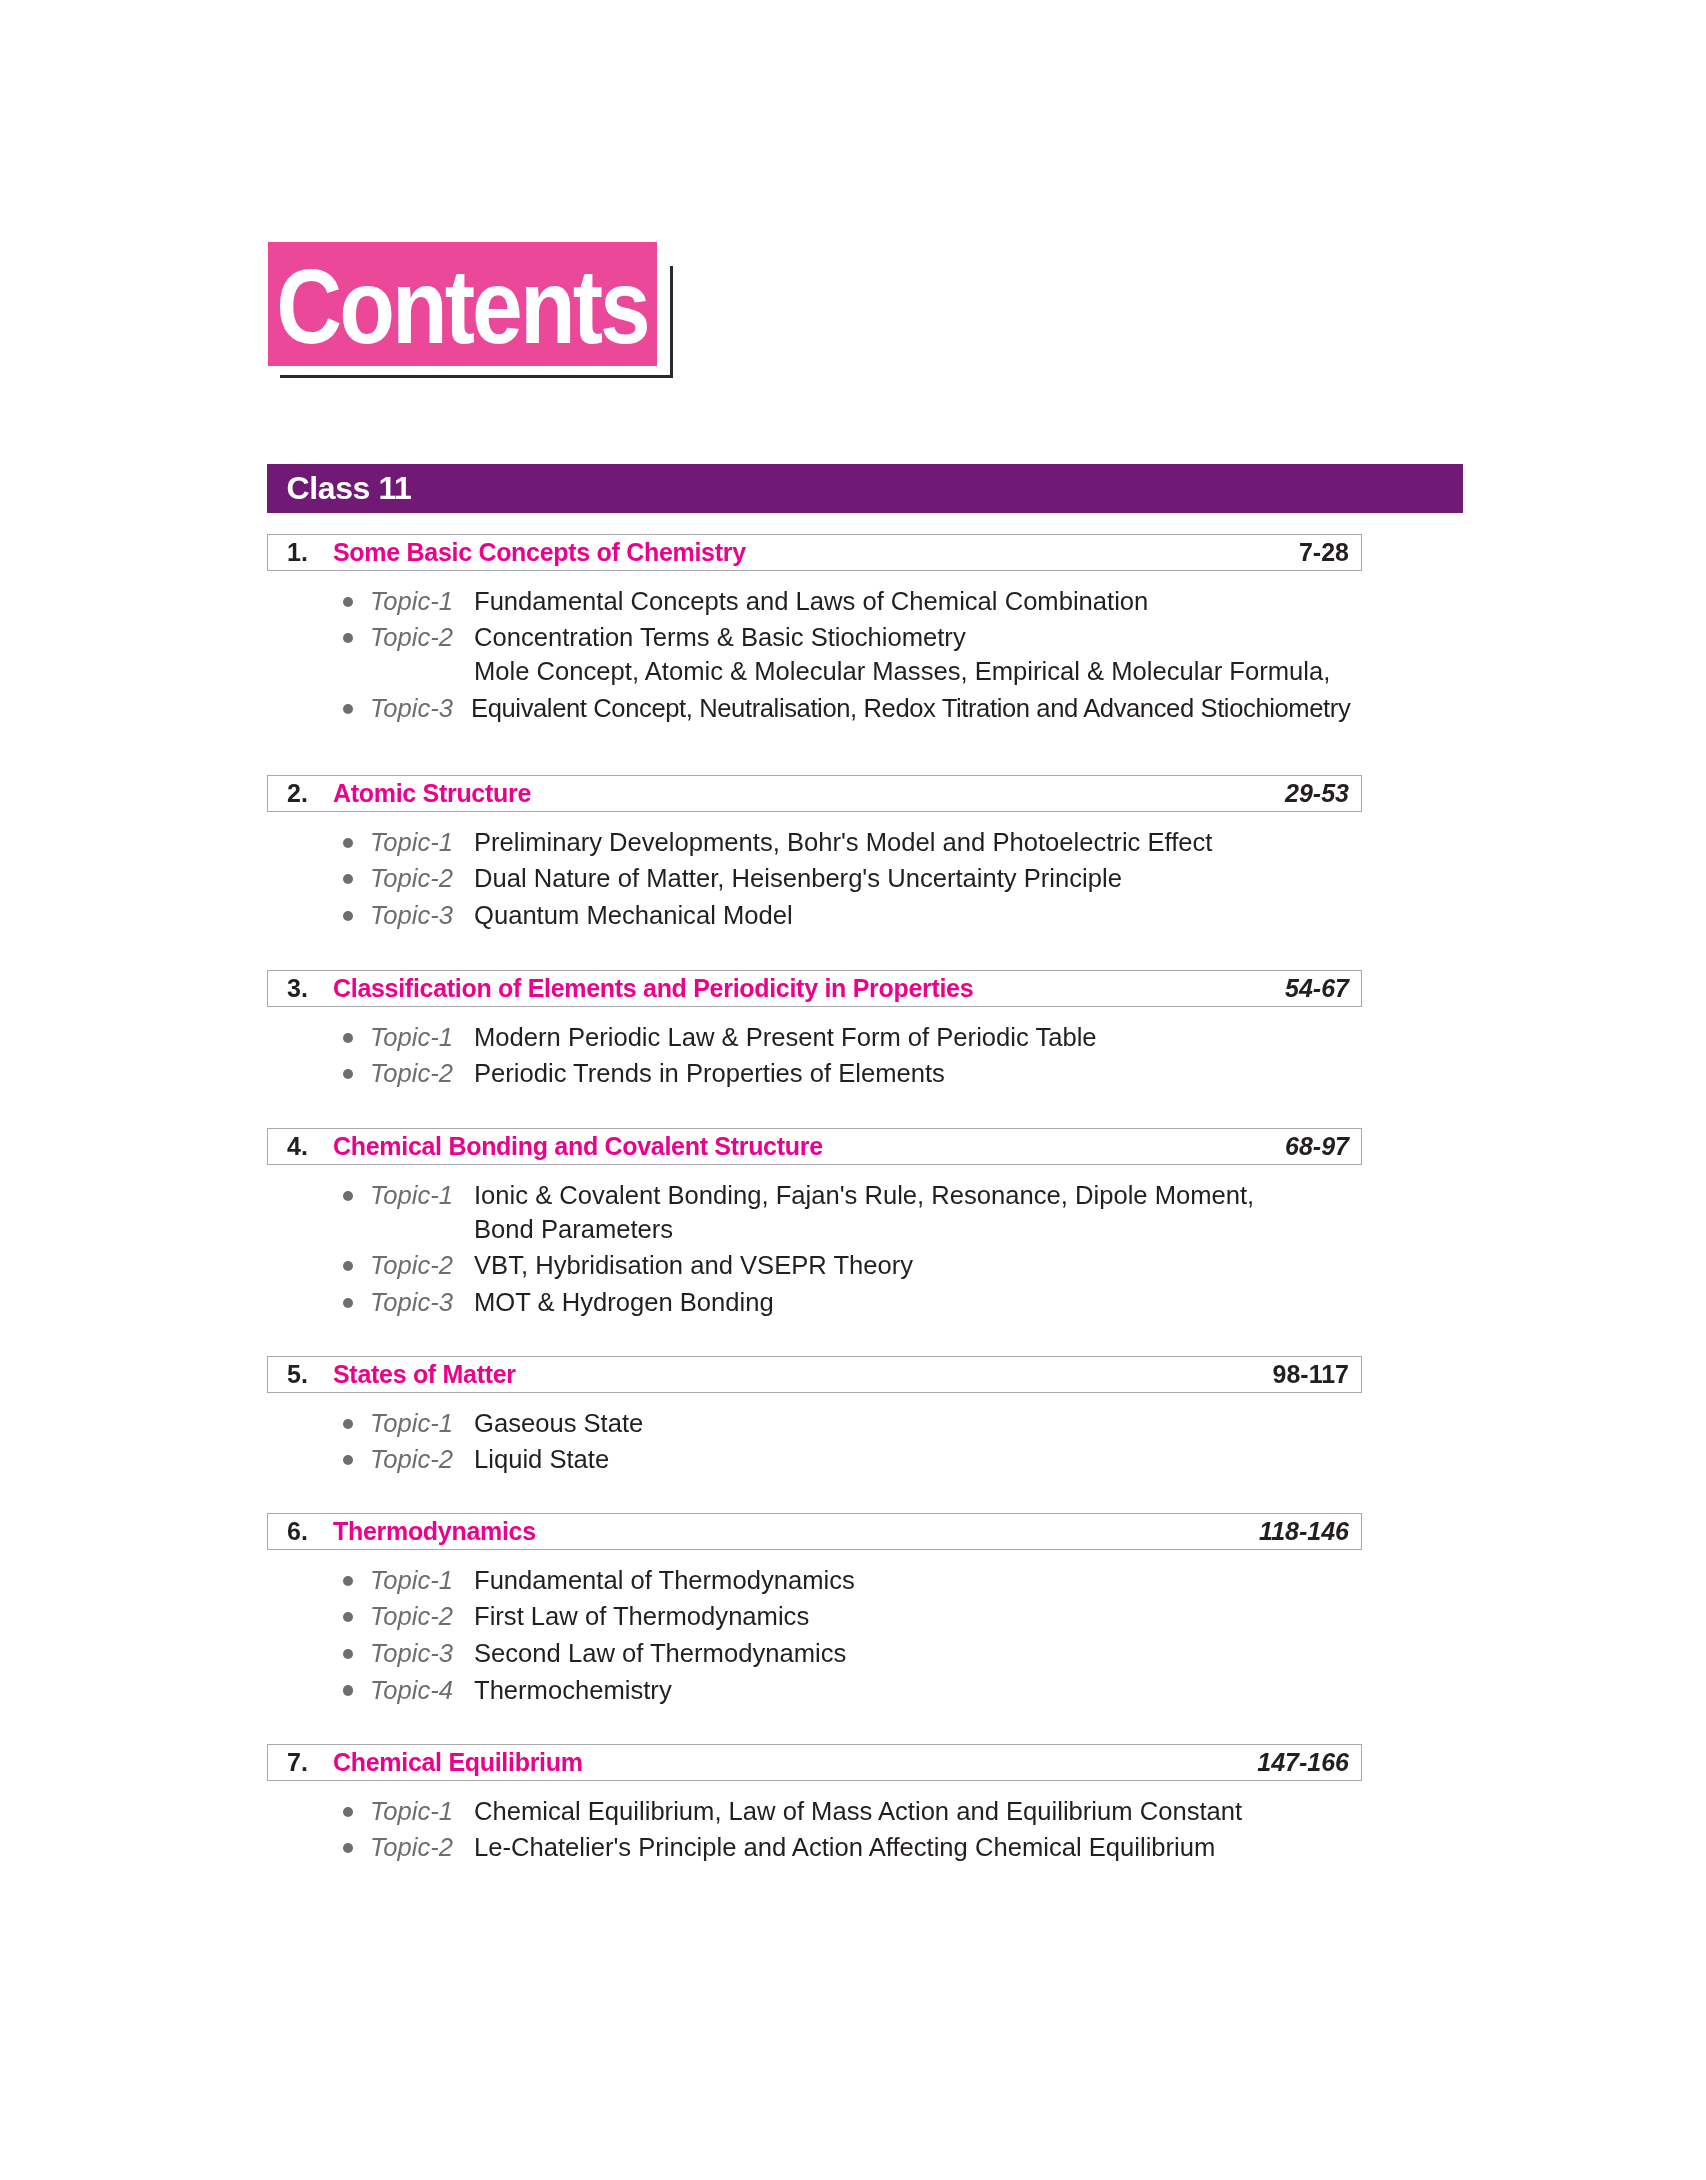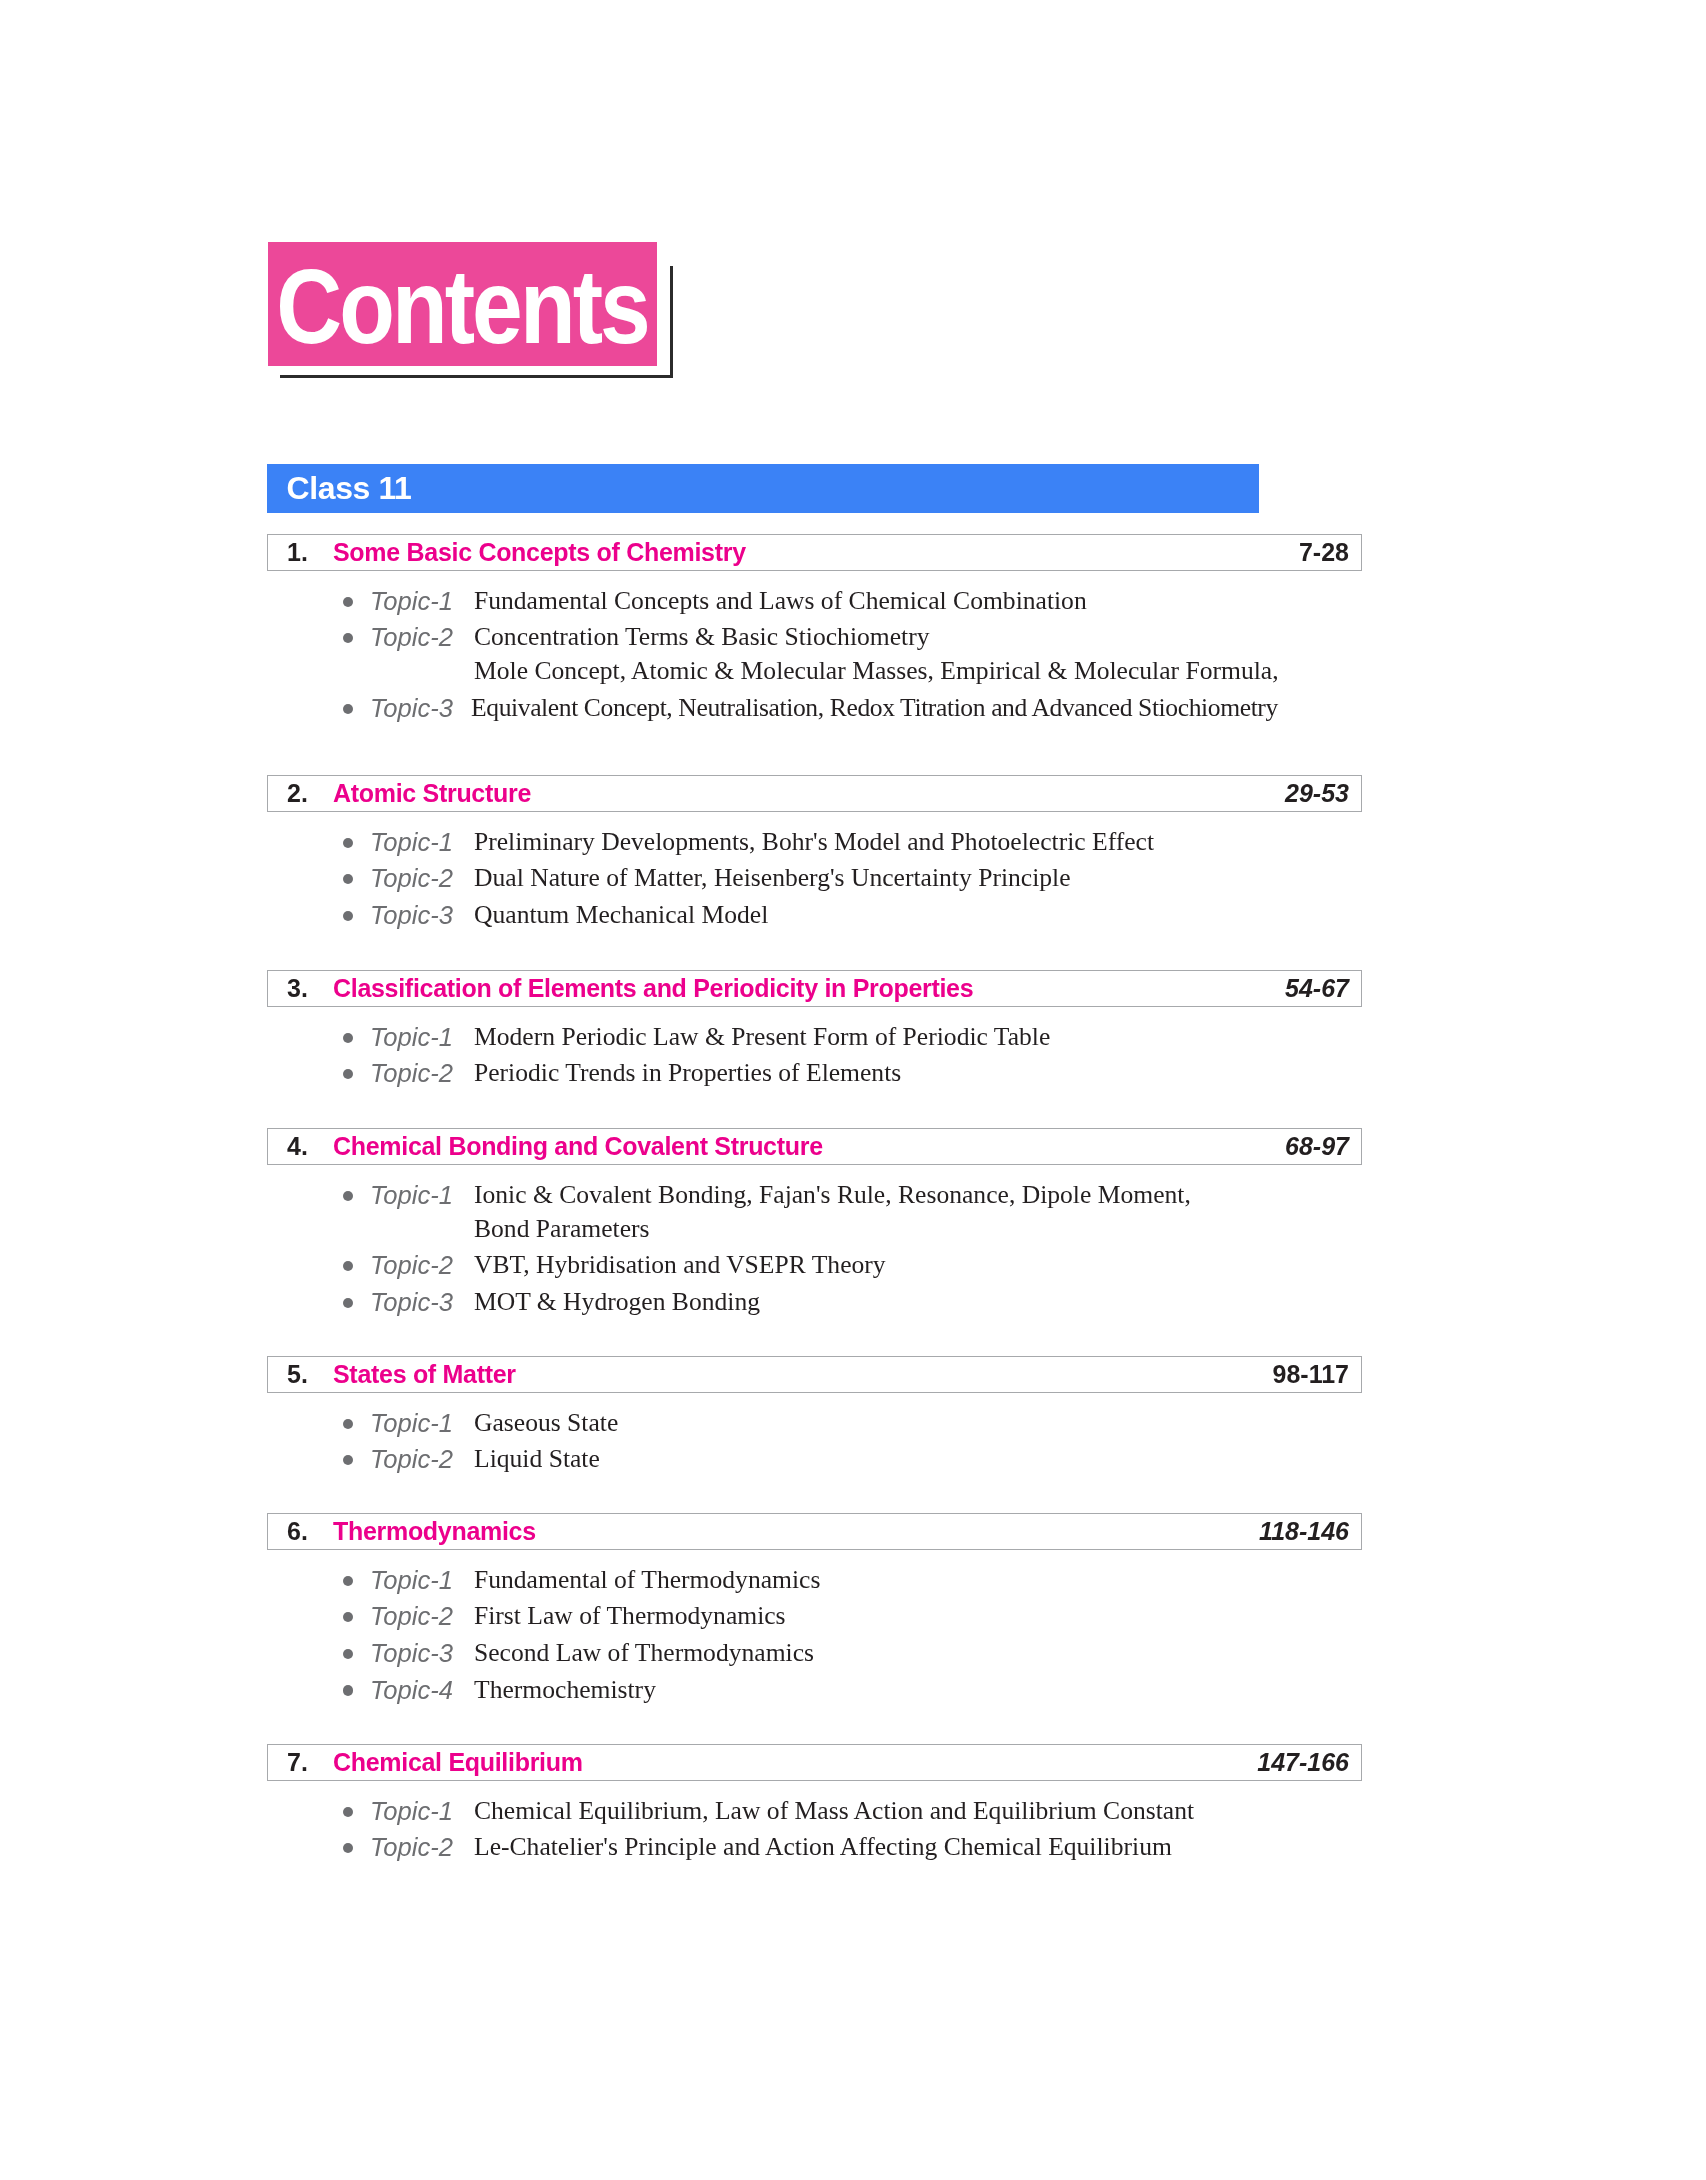--- a/index.html
+++ b/index.html
@@ -9,40 +9,40 @@
   
   .contents-shadow { position: absolute; left: 280px; top: 266px; width: 390px; height: 109px;
                      border-right: 3.4px solid #2b2b2b; border-bottom: 3.4px solid #2b2b2b; }
   .contents-box { position: absolute; left: 268px; top: 242px; width: 389px; height: 124px;
                   background: #ec4899; display: flex; align-items: center; justify-content: center; }
   .contents-title { color: #ffffff; font-family: "Liberation Sans", "DejaVu Sans", sans-serif;
                     font-weight: 700; font-size: 106px; letter-spacing: -3.4px; line-height: 1;
                     transform: scaleX(0.86); transform-origin: center; margin-top: 3.4px; }
 
   
-  .class-bar { position: absolute; left: 267px; top: 464px; width: 992px; height: 49px;
-               background: #3b82f6; display: flex; align-items: center; }
+  .class-bar { position: absolute; left: 267px; top: 464px; width: 1196px; height: 49px;
+               background: #701a75; display: flex; align-items: center; }
   .class-label { color: #ffffff; font-weight: 700; font-size: 32px; margin-left: 19.6px; letter-spacing: -0.4px; }
 
   
   .chapter { position: absolute; left: 267px; width: 1095px; }
   .chapter-head { position: relative; height: 37px; border: 1.3px solid #a7a9ac; background: #ffffff;
                   display: flex; align-items: center; box-sizing: border-box; }
   .chapter-num { position: absolute; left: 19px; font-weight: 700; font-size: 25px; color: #231f20; }
   .chapter-title { position: absolute; left: 65px; font-weight: 700; font-size: 25px; color: #ec008c; letter-spacing: -0.3px; }
   .chapter-pages { position: absolute; right: 12px; font-weight: 700; font-size: 25px; color: #231f20; }
   .chapter-pages.italic { font-style: italic; }
 
   .topics { list-style: none; margin: 8px; padding: 0; position: relative; margin-top: 12.8px; }
   .topic { position: relative; padding-left: 199px; font-size: 25.6px; line-height: 34px;
            margin-bottom: 2.6px; color: #231f20; }
   .topic-bullet { position: absolute; left: 68px; top: 12.8px; width: 10.2px; height: 10.2px;
                   border-radius: 50%; background: #6d6e71; }
   .topic-label { position: absolute; left: 95px; top: 0; font-style: italic; color: #6d6e71; }
-  .topic-text { display: block; font-family: Liberation Serif, serif; }
+  .topic-text { display: block; }
   .topic.tight { padding-left: 196px; }
 </style>
 </head>
 <body>
 
 <div class="contents-shadow"></div>
 <div class="contents-box">
   <span class="contents-title">Contents</span>
 </div>
 

